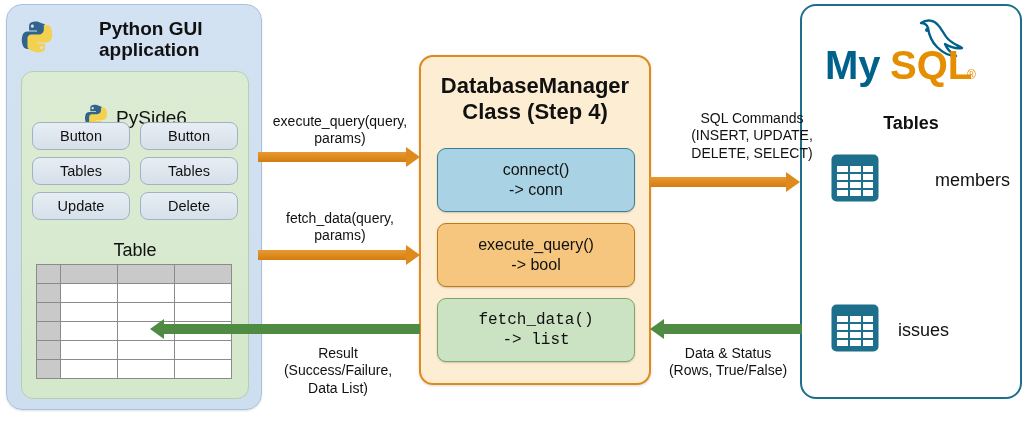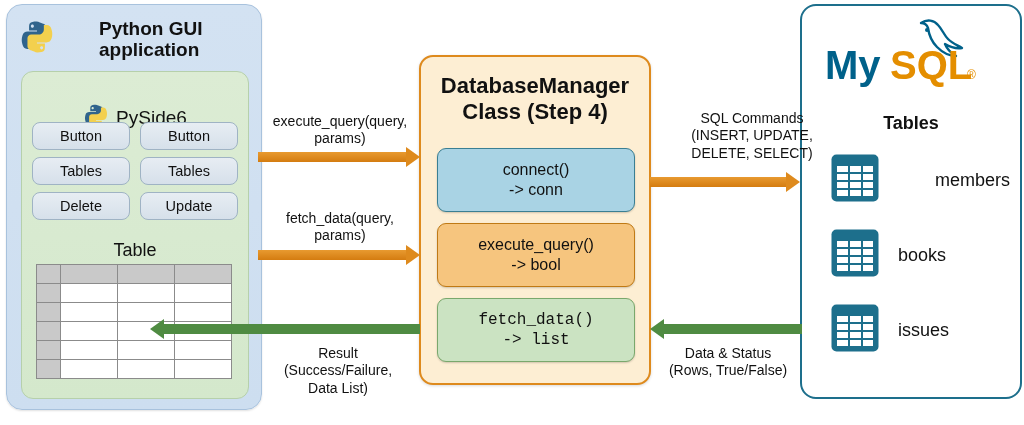--- a/index.html
+++ b/index.html
@@ -97,22 +97,22 @@
         </svg>
       </span>
       <span id="pyside-label">PySide6</span>
     </div>
 
     <div class="btn-grid">
       <div class="gui-btn">Button</div>
       <div class="gui-btn">Button</div>
       <div class="gui-btn">Tables</div>
       <div class="gui-btn">Tables</div>
+      <div class="gui-btn">Update</div>
       <div class="gui-btn">Delete</div>
-      <div class="gui-btn">Update</div>
     </div>
 
     <div id="table-caption">Table</div>
 
     <table id="mini-table">
       <colgroup>
           <col class="c0">
           <col>
           <col>
           <col>
@@ -206,42 +206,20 @@
             <rect x="33" y="29" width="10" height="6"></rect>
           <rect x="7" y="37" width="11" height="6"></rect>
             <rect x="20" y="37" width="11" height="6"></rect>
             <rect x="33" y="37" width="10" height="6"></rect>
         </g>
       </svg>
     </span>
     <span class="tbl-name">members</span>
   </div>
 
-  <div class="tbl-row" id="tr-books">
-    <span>
-      <svg width="50" height="50" viewBox="0 0 50 50">
-        <rect x="1.5" y="1.5" width="47" height="47" rx="5" fill="#1d6f8c"></rect>
-        <g fill="#ffffff">
-          <rect x="7" y="13" width="11" height="6"></rect>
-            <rect x="20" y="13" width="11" height="6"></rect>
-            <rect x="33" y="13" width="10" height="6"></rect>
-          <rect x="7" y="21" width="11" height="6"></rect>
-            <rect x="20" y="21" width="11" height="6"></rect>
-            <rect x="33" y="21" width="10" height="6"></rect>
-          <rect x="7" y="29" width="11" height="6"></rect>
-            <rect x="20" y="29" width="11" height="6"></rect>
-            <rect x="33" y="29" width="10" height="6"></rect>
-          <rect x="7" y="37" width="11" height="6"></rect>
-            <rect x="20" y="37" width="11" height="6"></rect>
-            <rect x="33" y="37" width="10" height="6"></rect>
-        </g>
-      </svg>
-    </span>
-    <span class="tbl-name">books</span>
-  </div>
 
   <div class="tbl-row" id="tr-issues">
     <span>
       <svg width="50" height="50" viewBox="0 0 50 50">
         <rect x="1.5" y="1.5" width="47" height="47" rx="5" fill="#1d6f8c"></rect>
         <g fill="#ffffff">
           <rect x="7" y="13" width="11" height="6"></rect>
             <rect x="20" y="13" width="11" height="6"></rect>
             <rect x="33" y="13" width="10" height="6"></rect>
           <rect x="7" y="21" width="11" height="6"></rect>

